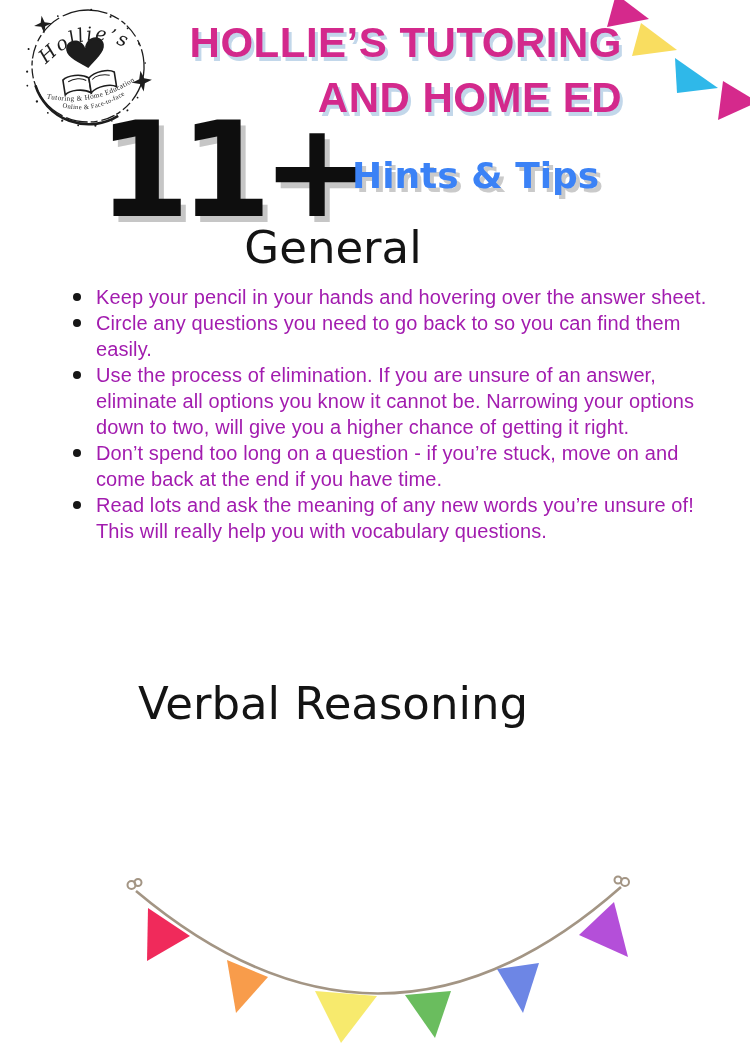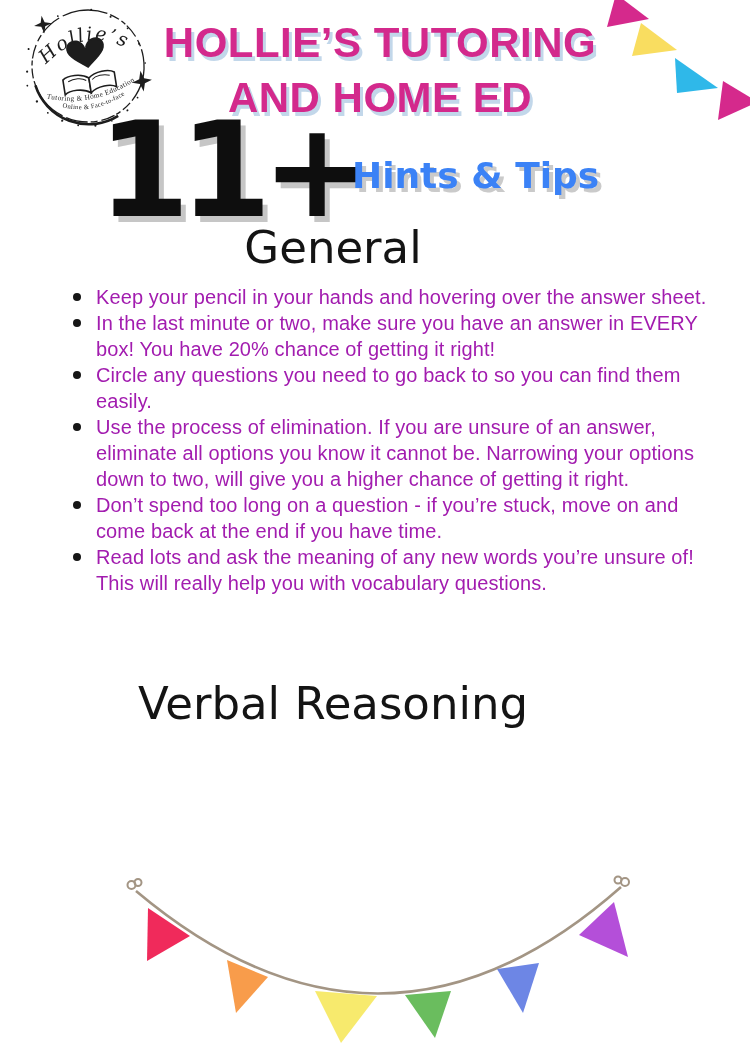--- a/index.html
+++ b/index.html
@@ -5,21 +5,21 @@
   html,body { margin:0; padding:0; background:#e8e8e8; }
   .page {
     position:relative; width:750px; height:1060px; margin:0 auto;
     background:#ffffff; overflow:hidden;
     font-family:"Liberation Sans", sans-serif;
   }
   
   .logo { position:absolute; left:8px; top:0px; width:156px; height:136px; }
   
   .title-block {
-    position:absolute; left:138px; top:22px; width:484px; text-align:center;
+    position:absolute; left:138px; top:22px; width:484px; text-align:right;
     color:#d3298c; font-family:"Liberation Sans", sans-serif; font-weight:bold;
   }
   .title-line {
     font-size:42px; line-height:1.0; letter-spacing:0.5px;
     text-shadow:3px 4px 0 #c2d7ea; white-space:nowrap;
   }
   .title-line + .title-line { margin-top:13px; }
   
   .big-num {
     position:absolute; left:82px; top:104px;
@@ -142,21 +142,20 @@
     <div class="title-line">AND HOME ED</div>
   </div>
 
   <div class="big-num">11+</div>
   <div class="hints-tips">Hints &amp; Tips</div>
 
   <div class="section" id="sec-general">
     <h2>General</h2>
     <ul>
       <li>Keep your pencil in your hands and hovering over the answer sheet.</li>
-      <li>In the last minute or two, make sure you have an answer in EVERY box! You have 20% chance of getting it right!</li>
       <li>Circle any questions you need to go back to so you can find them easily.</li>
       <li>Use the process of elimination. If you are unsure of an answer, eliminate all options you know it cannot be. Narrowing your options down to two, will give you a higher chance of getting it right.</li>
       <li>Don’t spend too long on a question - if you’re stuck, move on and come back at the end if you have time.</li>
       <li>Read lots and ask the meaning of any new words you’re unsure of! This will really help you with vocabulary questions.</li>
     </ul>
   </div>
 
   <div class="section" id="sec-vr">
     <h2>Verbal Reasoning</h2>
     <ul>

